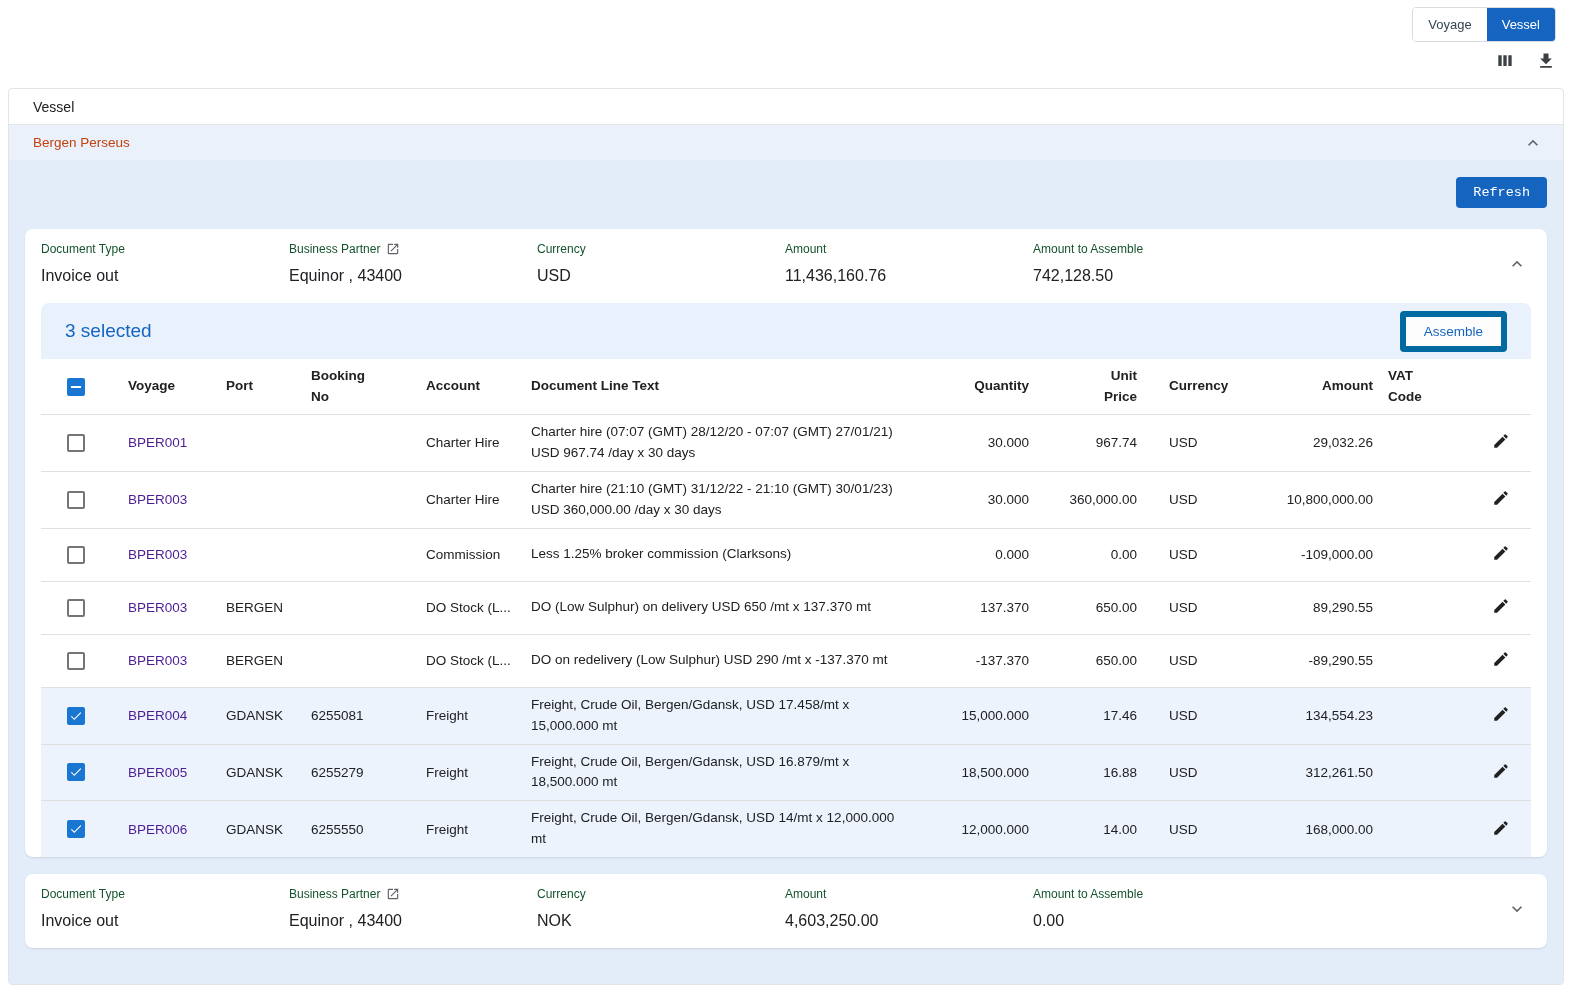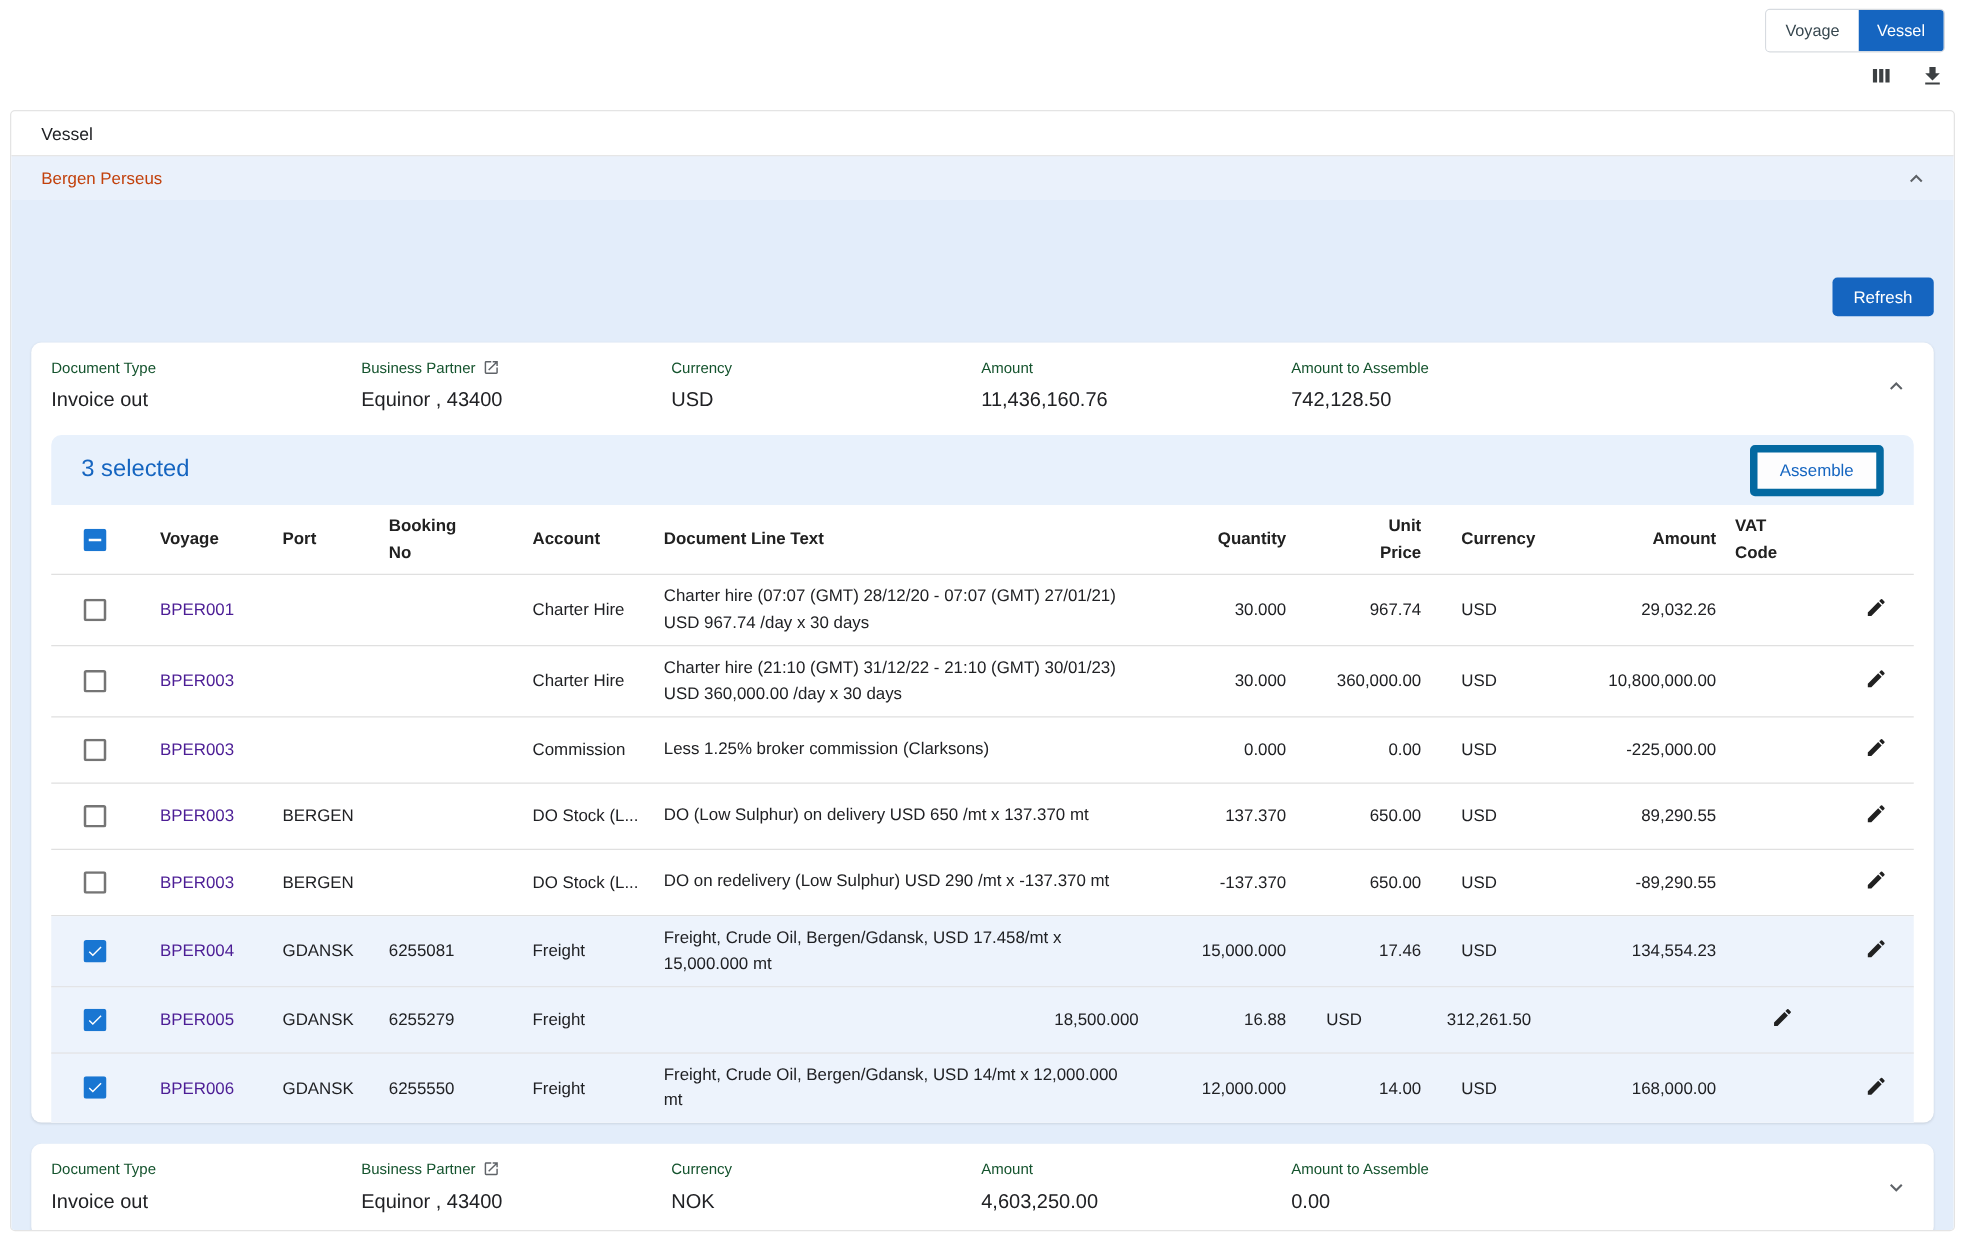--- a/index.html
+++ b/index.html
@@ -32,21 +32,21 @@
   .vessel-bar {
     display:flex; align-items:center; justify-content:space-between;
     background:#eaf1fb; border-top:1px solid #e6e6e6;
     padding:0 20px 0 24px; height:36px; font-size:13.5px; color:#c2410c;
   }
   .vessel-body { background:#e3edfa; padding:17px 16px 6px; height:824px; }
 
   .refresh-row { display:flex; justify-content:flex-end; margin-bottom:21px; }
   .btn-primary {
     background:#1565c0; color:#fff; border:none; border-radius:4px;
-    font-family:Liberation Sans, sans-serif; font-size:13.5px; padding:8px 17px; cursor:pointer;margin-top:45px;
+    font-family:Liberation Mono, monospace; font-size:13.5px; padding:8px 17px; cursor:pointer;
   }
 
   
   .doc-card {
     background:#fff; border-radius:8px; box-shadow:0 1px 2px rgba(0,0,0,.10);
   }
   .doc-card.expanded { margin-bottom:17px; }
   .doc-header { display:flex; align-items:flex-start; padding:13px 20px 18px 16px; }
   .field { width:248px; }
   .field-label {
@@ -238,21 +238,21 @@
               <div class="trow">
                 <div class="cell c-check"><span class="checkbox "></span></div>
                 <div class="cell c-voyage"><a class="voyage-link">BPER003</a></div>
                 <div class="cell c-port"></div>
                 <div class="cell c-booking_no"></div>
                 <div class="cell c-account">Commission</div>
                 <div class="cell c-line_text">Less 1.25% broker commission (Clarksons)</div>
                 <div class="cell c-quantity num">0.000</div>
                 <div class="cell c-unit_price num">0.00</div>
                 <div class="cell c-currency">USD</div>
-                <div class="cell c-amount num">-225,000.00</div>
+                <div class="cell c-amount num">-109,000.00</div>
                 <div class="cell c-vat_code"></div>
                 <div class="cell c-edit"><button class="icon-btn">
                     <svg width="18" height="18" viewBox="0 0 24 24">
                       <path fill="#212121" d="M3 17.25V21h3.75L17.81 9.94l-3.75-3.75L3 17.25zM20.71 7.04c.39-.39.39-1.02 0-1.41l-2.34-2.34a.996.996 0 0 0-1.41 0l-1.83 1.83 3.75 3.75 1.83-1.83z"></path>
                     </svg>
                   </button></div>
               </div>
               <div class="trow">
                 <div class="cell c-check"><span class="checkbox "></span></div>
                 <div class="cell c-voyage"><a class="voyage-link">BPER003</a></div>
@@ -314,20 +314,21 @@
               <div class="trow selected">
                 <div class="cell c-check"><span class="checkbox checked">
                     <svg width="14" height="14" viewBox="0 0 24 24">
                       <path fill="#fff" d="M9 16.2 4.8 12l-1.4 1.4L9 19 21 7l-1.4-1.4z"></path>
                     </svg>
                   </span></div>
                 <div class="cell c-voyage"><a class="voyage-link">BPER005</a></div>
                 <div class="cell c-port">GDANSK</div>
                 <div class="cell c-booking_no">6255279</div>
                 <div class="cell c-account">Freight</div>
+                <div class="cell c-line_text">Freight, Crude Oil, Bergen/Gdansk, USD 16.879/mt x 18,500.000 mt</div>
                 <div class="cell c-quantity num">18,500.000</div>
                 <div class="cell c-unit_price num">16.88</div>
                 <div class="cell c-currency">USD</div>
                 <div class="cell c-amount num">312,261.50</div>
                 <div class="cell c-vat_code"></div>
                 <div class="cell c-edit"><button class="icon-btn">
                     <svg width="18" height="18" viewBox="0 0 24 24">
                       <path fill="#212121" d="M3 17.25V21h3.75L17.81 9.94l-3.75-3.75L3 17.25zM20.71 7.04c.39-.39.39-1.02 0-1.41l-2.34-2.34a.996.996 0 0 0-1.41 0l-1.83 1.83 3.75 3.75 1.83-1.83z"></path>
                     </svg>
                   </button></div>

